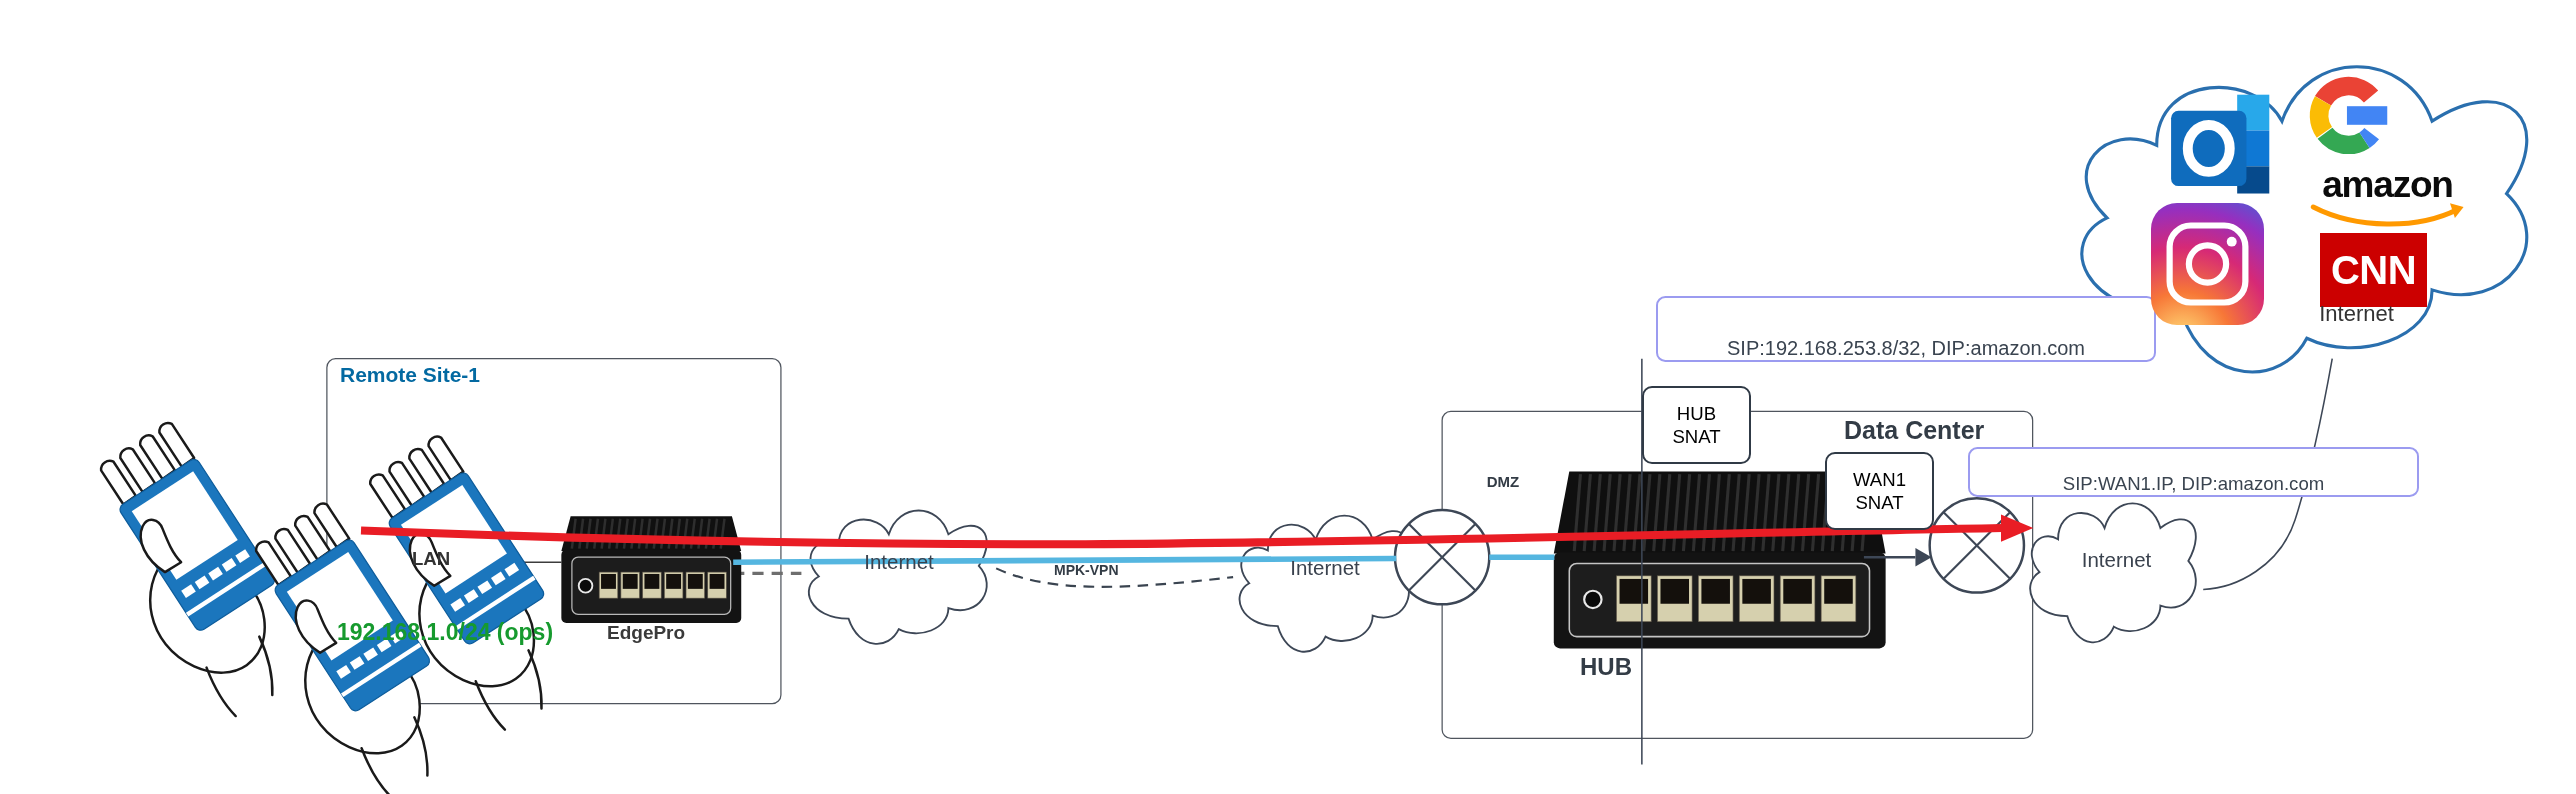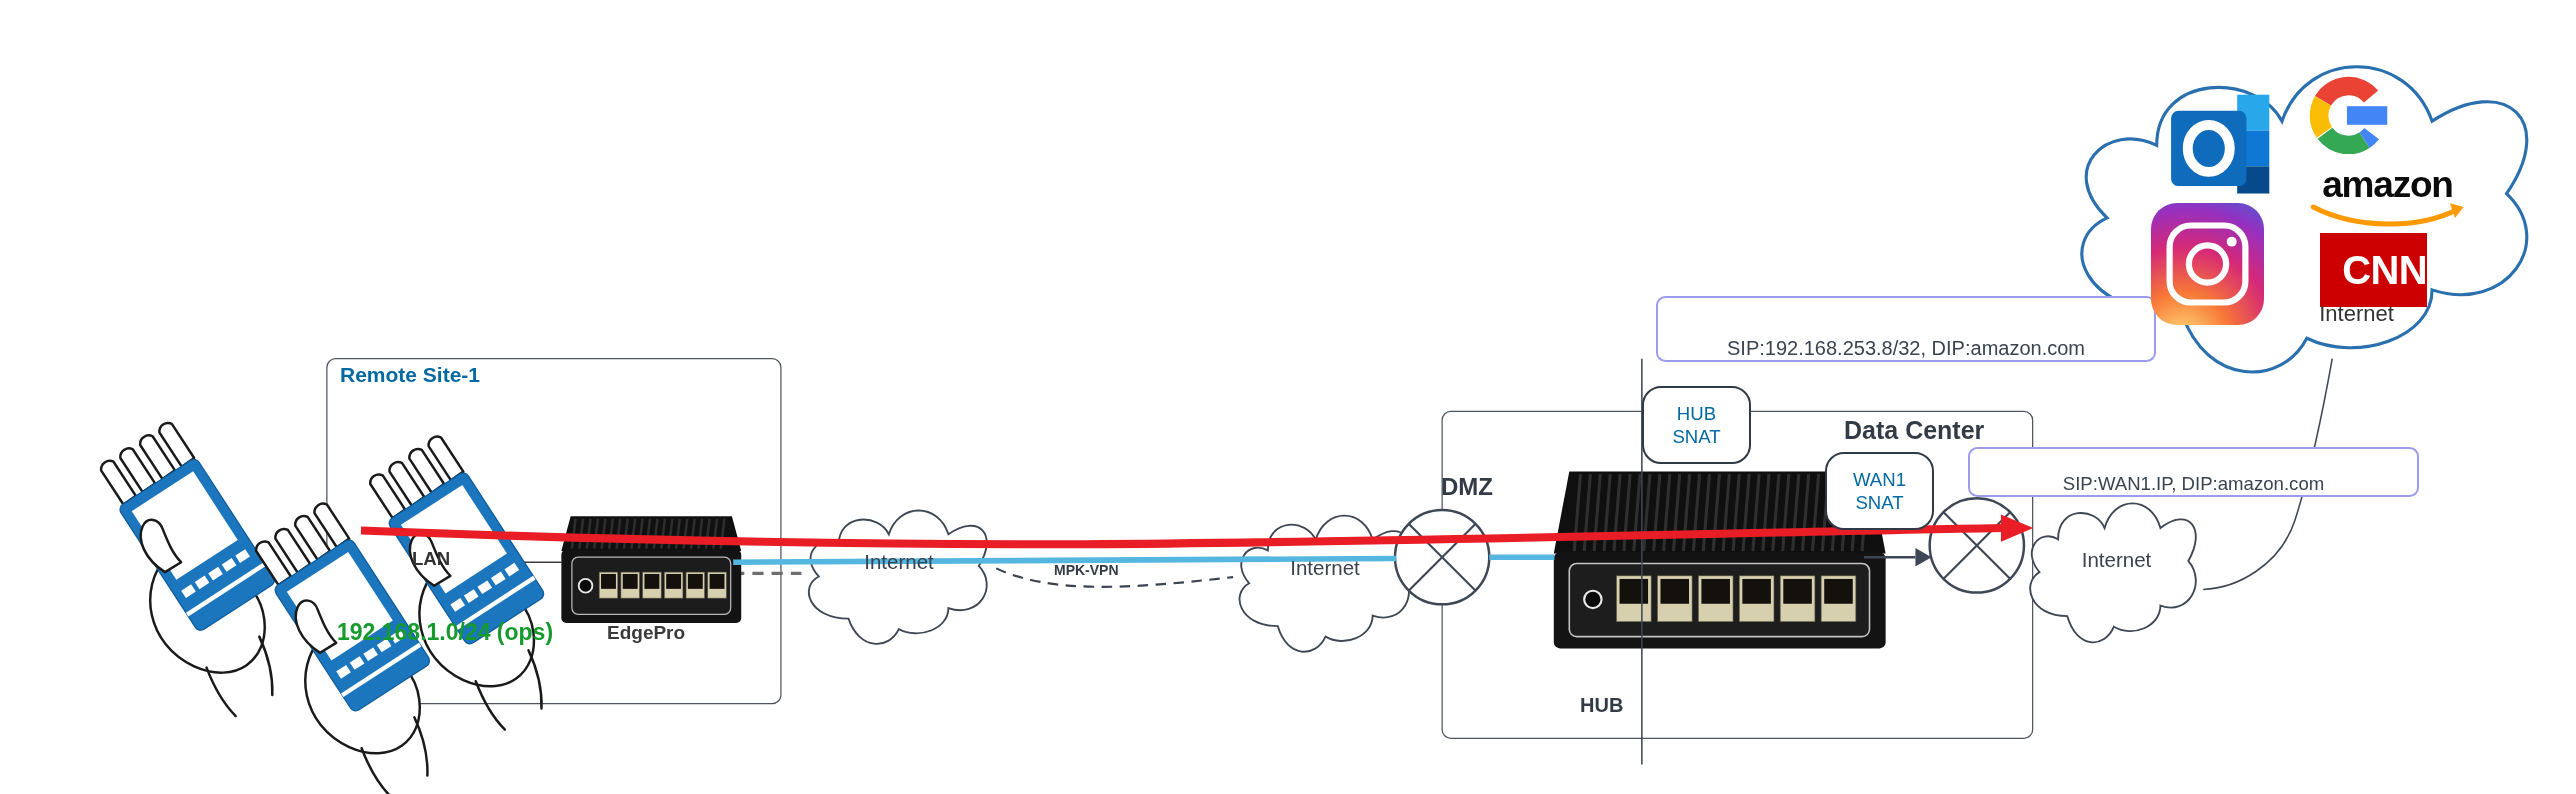--- a/index.html
+++ b/index.html
@@ -14,23 +14,23 @@
   html,body{margin:0;padding:0;background:#ffffff;}
   #canvas{position:relative;width:2576px;height:795px;background:#fff;overflow:hidden;
           font-family:"Liberation Sans","DejaVu Sans",sans-serif;}
   #shapes{position:absolute;left:0;top:0;}
   .lbl{position:absolute;color:#3a4450;white-space:nowrap;}
   .bold{font-weight:bold;}
   .center{display:flex;align-items:center;justify-content:center;text-align:center;}
   .sipbox{position:absolute;background:#fff;border:2.2px solid var(--sip-label-border);
           border-radius:9.3px;display:flex;align-items:flex-end;justify-content:center;
           color:#3a4450;}
-  .snatbox{position:absolute;background:#fff;border:2.5px solid #303a46;border-radius:19px;
+  .snatbox{position:absolute;background:#fff;border:2.5px solid #303a46;border-radius:10px;
            display:flex;align-items:center;justify-content:center;text-align:center;
-           color:#0369a1;line-height:1.25;}
+           color:#000000;line-height:1.25;}
   .snatbox .inner{width:68px;white-space:normal;}
   .cloudlabel{position:absolute;text-align:center;color:#3a424e;}
   
   .ink{stroke:var(--diagram-ink);}
   .redstroke{stroke:var(--route-red);}
   .redfill{fill:var(--route-red);}
   .bluestroke{stroke:var(--vpn-blue);}
   .bigcloudstroke{stroke:var(--big-cloud-border);}
   .phonefill{fill:var(--phone-blue);}
   .green{color:var(--subnet-green);}
@@ -239,34 +239,34 @@
   <div class="lbl bold" style="left:340px;top:363px;font-size:21px;color:#0369a1;">Remote Site-1</div>
   <div class="lbl bold" style="left:412px;top:548px;font-size:18.6px;color:#333;">LAN</div>
   <div class="lbl bold green" style="left:337px;top:619px;font-size:23px;">192.168.1.0/24 (ops)</div>
   <div class="lbl bold" style="left:607px;top:622px;font-size:19px;color:#3a3a3a;">EdgePro</div>
 
   <div class="cloudlabel" style="left:799px;top:550px;width:200px;font-size:20.5px;">Internet</div>
   <div class="lbl bold" style="left:1054px;top:562px;font-size:14px;color:#333c46;">MPK-VPN</div>
   <div class="cloudlabel" style="left:1230px;top:556px;width:190px;font-size:20.5px;">Internet</div>
 
   <div class="lbl bold" style="left:1844px;top:416px;font-size:25px;color:#333c46;">Data Center</div>
-  <div class="lbl bold center" style="left:1433px;top:473px;width:68px;font-size:24px;color:#333c46;">DMZ</div>
+  <div class="lbl bold center" style="left:1469px;top:473px;width:68px;font-size:15px;color:#333c46;">DMZ</div>
   <div class="sipbox" style="left:1656px;top:296px;width:496px;height:62px;font-size:20px;">
     <span>SIP:192.168.253.8/32, DIP:amazon.com</span>
   </div>
   <div class="snatbox" style="left:1642px;top:386px;width:105px;height:74px;font-size:18.6px;">
     <div class="inner">HUB SNAT</div>
   </div>
   <div class="snatbox" style="left:1825px;top:452px;width:105px;height:74px;font-size:18.6px;">
     <div class="inner">WAN1 SNAT</div>
   </div>
   <div class="sipbox" style="left:1968px;top:447px;width:447px;height:46px;font-size:18.6px;">
     <span>SIP:WAN1.IP, DIP:amazon.com</span>
   </div>
-  <div class="lbl bold" style="left:1580px;top:653px;font-size:20px;color:#333c46;margin-top:41px;">HUB</div>
+  <div class="lbl bold" style="left:1580px;top:653px;font-size:24px;color:#333c46;">HUB</div>
   <div class="cloudlabel" style="left:2033px;top:548px;width:167px;font-size:20.5px;">Internet</div>
 
   <div class="svc" style="left:2168px;top:87px;width:105px;height:121px;">
     <svg width="105" height="121" viewBox="0 0 170 195">
       <rect x="112" y="12" width="52" height="58" fill="#28a8ea"></rect>
       <rect x="112" y="70" width="52" height="58" fill="#0f78d4"></rect>
       <rect x="112" y="128" width="52" height="44" fill="#064a8c"></rect>
       <rect x="5" y="38" width="122" height="122" rx="12" fill="#0f6cbd"></rect>
       <ellipse cx="66" cy="99" rx="34" ry="38" fill="none" stroke="#fff" stroke-width="16"></ellipse>
     </svg>
@@ -287,19 +287,19 @@
       <polygon points="236,2 258,8 244,26" fill="#ff9900"></polygon>
     </svg>
   </div>
   <div id="instagram-logo" class="svc" style="left:2151px;top:203px;width:113px;height:122px;">
     <svg width="113" height="122" viewBox="0 0 182 196">
       <rect x="30" y="36" width="122" height="124" rx="34" fill="none" stroke="#fff" stroke-width="10"></rect>
       <circle cx="91" cy="98" r="30" fill="none" stroke="#fff" stroke-width="10"></circle>
       <circle cx="130" cy="62" r="8" fill="#fff"></circle>
     </svg>
   </div>
-  <div id="cnn-logo" class="svc" style="left:2320px;top:233px;width:107px;height:74px;justify-content:flex-end;">
+  <div id="cnn-logo" class="svc" style="left:2320px;top:233px;width:107px;height:74px;">
     <div class="word">CNN</div>
   </div>
   <div class="cloudlabel" style="left:2273px;top:301px;width:167px;font-size:22px;color:#333;">Internet</div>
 
 </div>
 
 
 </body></html>

